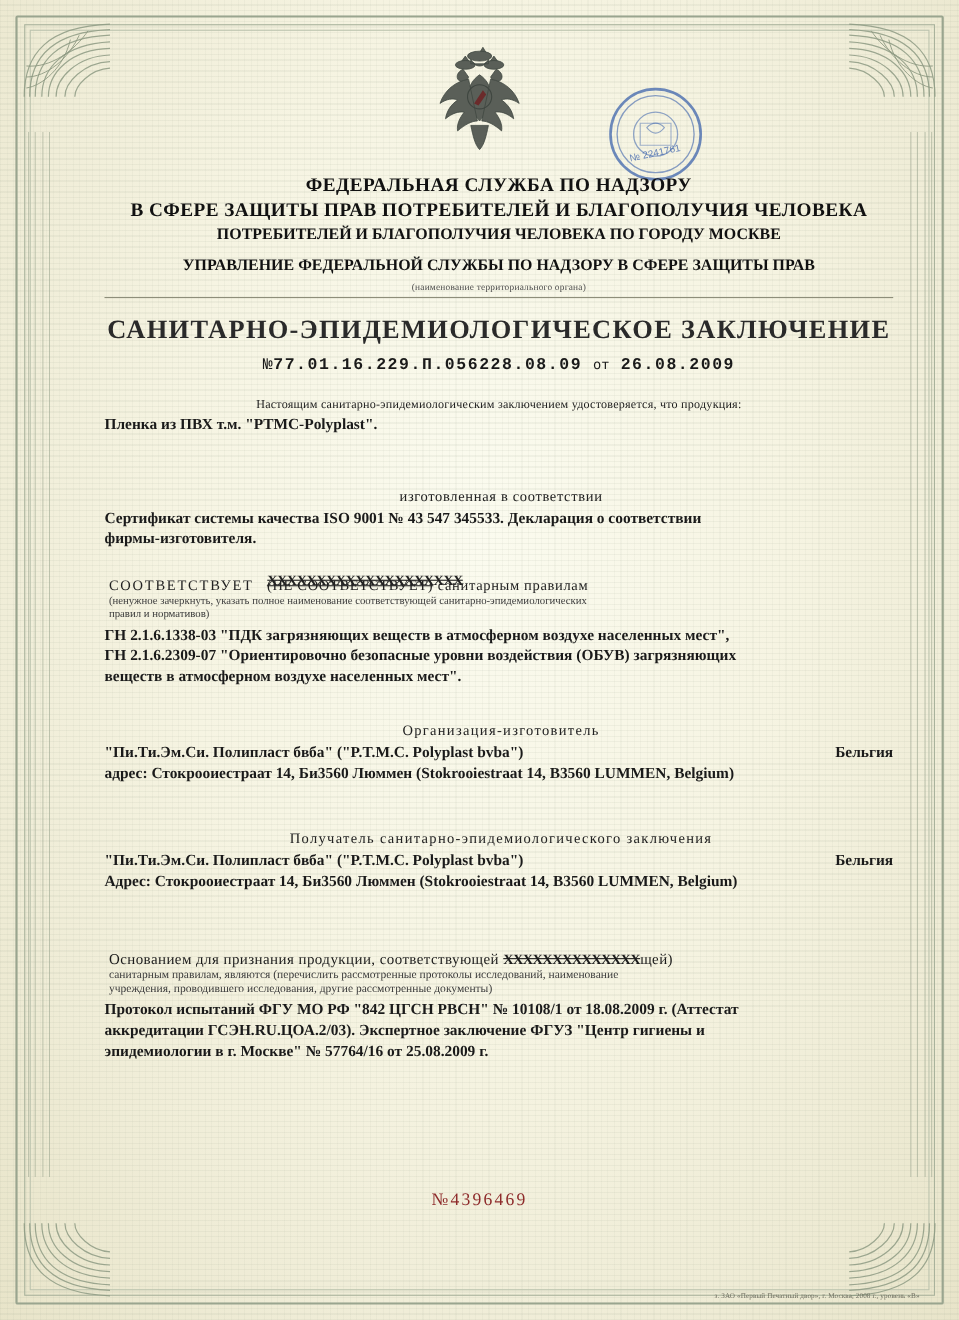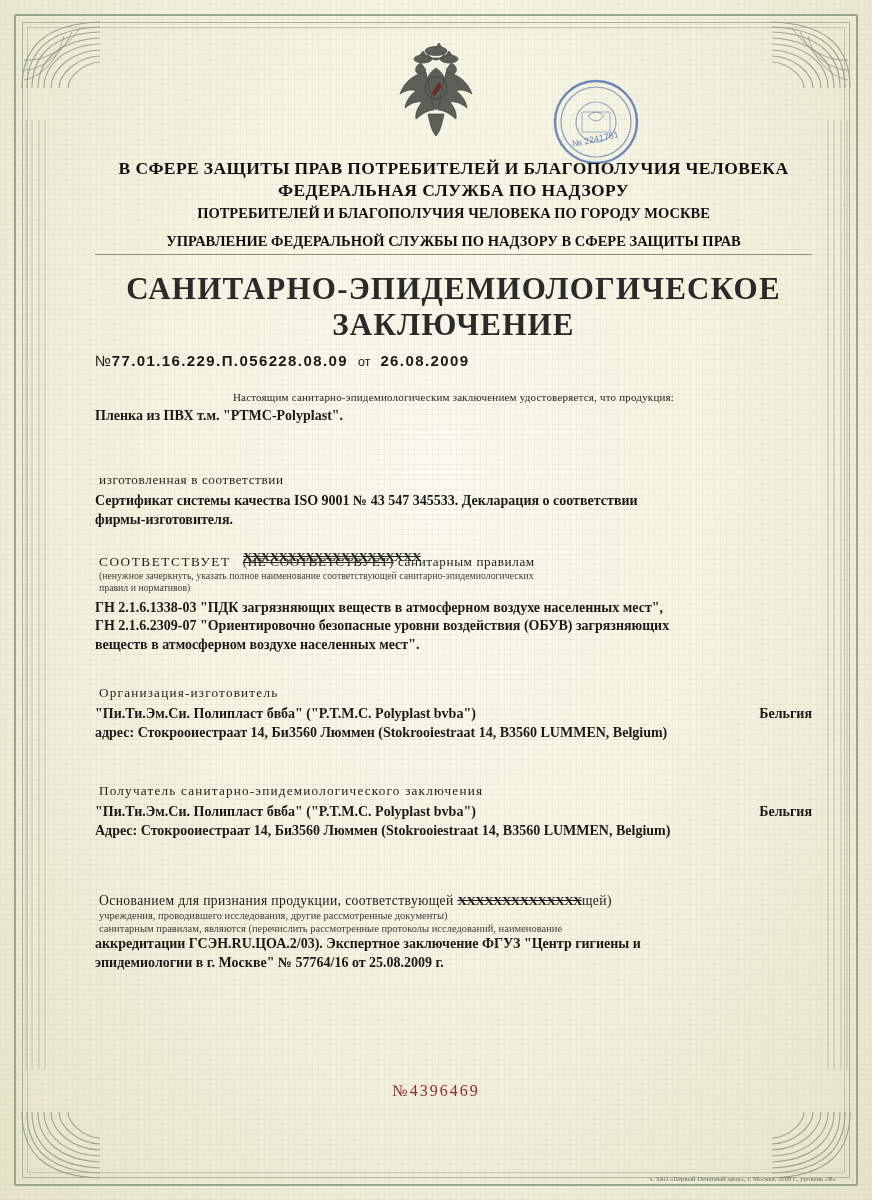--- a/index.html
+++ b/index.html
@@ -125,32 +125,33 @@
     margin-top: 6px;
     letter-spacing: .2px;
   }
   .hr-line {
     border-top: 1px solid #8e8e7a;
     margin: 4px 0 0 0;
   }
 
   .big-title {
     text-align: center;
-    font-size: 31px;
+    font-size: 24px;
     font-weight: bold;
     letter-spacing: 1.2px;
     color: #2a2a2a;
     margin-top: 16px;
     font-family: "Liberation Serif", serif;
   }
 
   .numline {
+    text-align: center;
     margin-top: 9px;
     font-size: 15px;
-    font-family: Liberation Sans, sans-serif;
+    font-family: Liberation Mono, monospace;
     letter-spacing: .6px;
   }
   .numline .no { font-weight: normal; }
   .numline .num { font-weight: bold; letter-spacing: 1.4px; }
   .numline .ot { font-size: 12.5px; margin: 0 10px; letter-spacing: 0; }
   .numline .date { font-weight: bold; letter-spacing: 1.4px; }
 
   .sect { margin-top: 22px; }
   .lead {
     font-size: 11px;
@@ -161,20 +162,21 @@
   .bold-line {
     font-weight: bold;
     font-size: 14px;
     margin-top: 4px;
     line-height: 1.35;
   }
   .small-cap {
     font-size: 13.2px;
     letter-spacing: .6px;
     color: #222;
+    text-align: center;
   }
   .tiny {
     font-size: 9.8px;
     color: #3c3c3c;
     line-height: 1.25;
   }
   .mid {
     font-size: 13.6px;
     letter-spacing: .4px;
   }
@@ -356,24 +358,25 @@
       <path d="M30 34 h28 v20 h-28 z" fill="none" stroke="#2c56a8" stroke-width="1" opacity="0.5"></path>
       <path d="M36 38 q8 -8 16 0 q-8 10 -16 0z" fill="none" stroke="#2c56a8" stroke-width="1" opacity="0.6"></path>
       <text x="44" y="64" text-anchor="middle" font-family="Liberation Sans, sans-serif" font-size="9" fill="#2c56a8" opacity="0.85" transform="rotate(-12 44 64)">№ 2241761</text>
     </svg>
   </div>
 
   <div id="content">
 
     <div style="height:118px"></div>
 
+    <div class="ttl1">ФЕДЕРАЛЬНАЯ СЛУЖБА ПО НАДЗОРУ</div>
     <div class="ttl1">В СФЕРЕ ЗАЩИТЫ ПРАВ ПОТРЕБИТЕЛЕЙ И БЛАГОПОЛУЧИЯ  ЧЕЛОВЕКА</div>
-    <div class="ttl1">ФЕДЕРАЛЬНАЯ СЛУЖБА ПО НАДЗОРУ</div>
     <div class="ttl2" style="margin-top:2px">ПОТРЕБИТЕЛЕЙ И БЛАГОПОЛУЧИЯ ЧЕЛОВЕКА ПО ГОРОДУ МОСКВЕ</div>
     <div class="ttl2">УПРАВЛЕНИЕ ФЕДЕРАЛЬНОЙ СЛУЖБЫ ПО НАДЗОРУ В СФЕРЕ ЗАЩИТЫ ПРАВ</div>
+    <div class="subcap">(наименование территориального органа)</div>
     <div class="hr-line"></div>
 
     <div class="big-title">САНИТАРНО-ЭПИДЕМИОЛОГИЧЕСКОЕ ЗАКЛЮЧЕНИЕ</div>
 
     <div class="numline">
       <span class="no">№</span><span class="num">77.01.16.229.П.056228.08.09</span><span class="ot">от</span><span class="date">26.08.2009</span>
     </div>
 
     <div class="sect">
       <div class="lead">Настоящим санитарно-эпидемиологическим заключением удостоверяется, что продукция:</div>
@@ -425,22 +428,23 @@
       </div>
       <div class="bold-line" style="margin-top:0">Адрес: Стокрооиестраат 14,  Би3560 Люммен (Stokrooiestraat 14,  B3560 LUMMEN,  Belgium)</div>
     </div>
 
     <div class="spacer-c"></div>
 
     <div>
       <div class="mid indent" style="position:relative;">
         <span>Основанием  для  признания  продукции,  соответствующей  </span><span class="xxx">ХХХХХХХХХХХХХХ</span><span>щей)</span>
       </div>
+      <div class="tiny indent" style="font-size:10.5px">санитарным правилам, являются (перечислить рассмотренные протоколы исследований, наименование</div>
       <div class="tiny indent" style="font-size:10.5px">учреждения, проводившего исследования, другие рассмотренные документы)</div>
-      <div class="tiny indent" style="font-size:10.5px">санитарным правилам, являются (перечислить рассмотренные протоколы исследований, наименование</div>
+      <div class="bold-line">Протокол испытаний ФГУ МО РФ "842 ЦГСН РВСН" № 10108/1 от 18.08.2009 г. (Аттестат</div>
       <div class="bold-line" style="margin-top:0">аккредитации ГСЭН.RU.ЦОА.2/03). Экспертное заключение ФГУЗ "Центр гигиены и</div>
       <div class="bold-line" style="margin-top:0">эпидемиологии в г. Москве" № 57764/16 от 25.08.2009 г.</div>
     </div>
 
   </div>
 
   <div id="serial">
     <span>№</span><span>4396469</span>
   </div>
 

